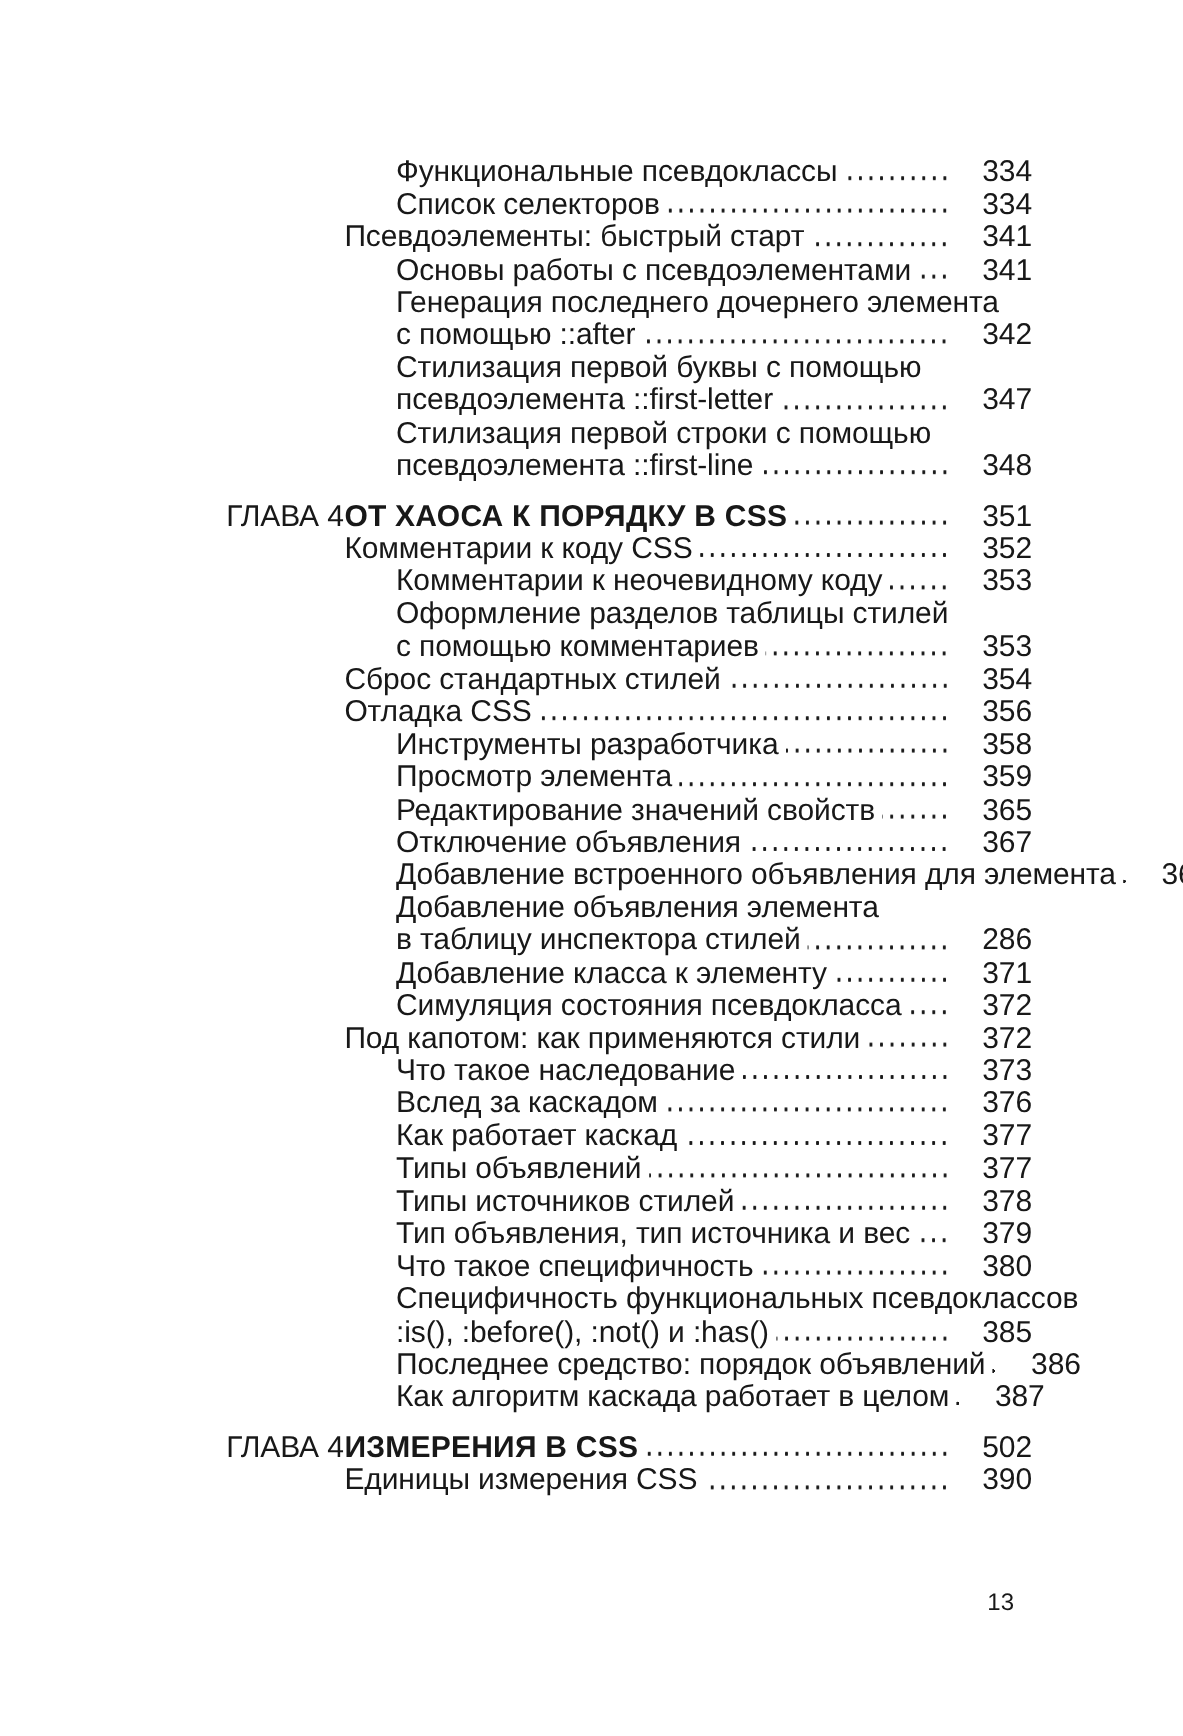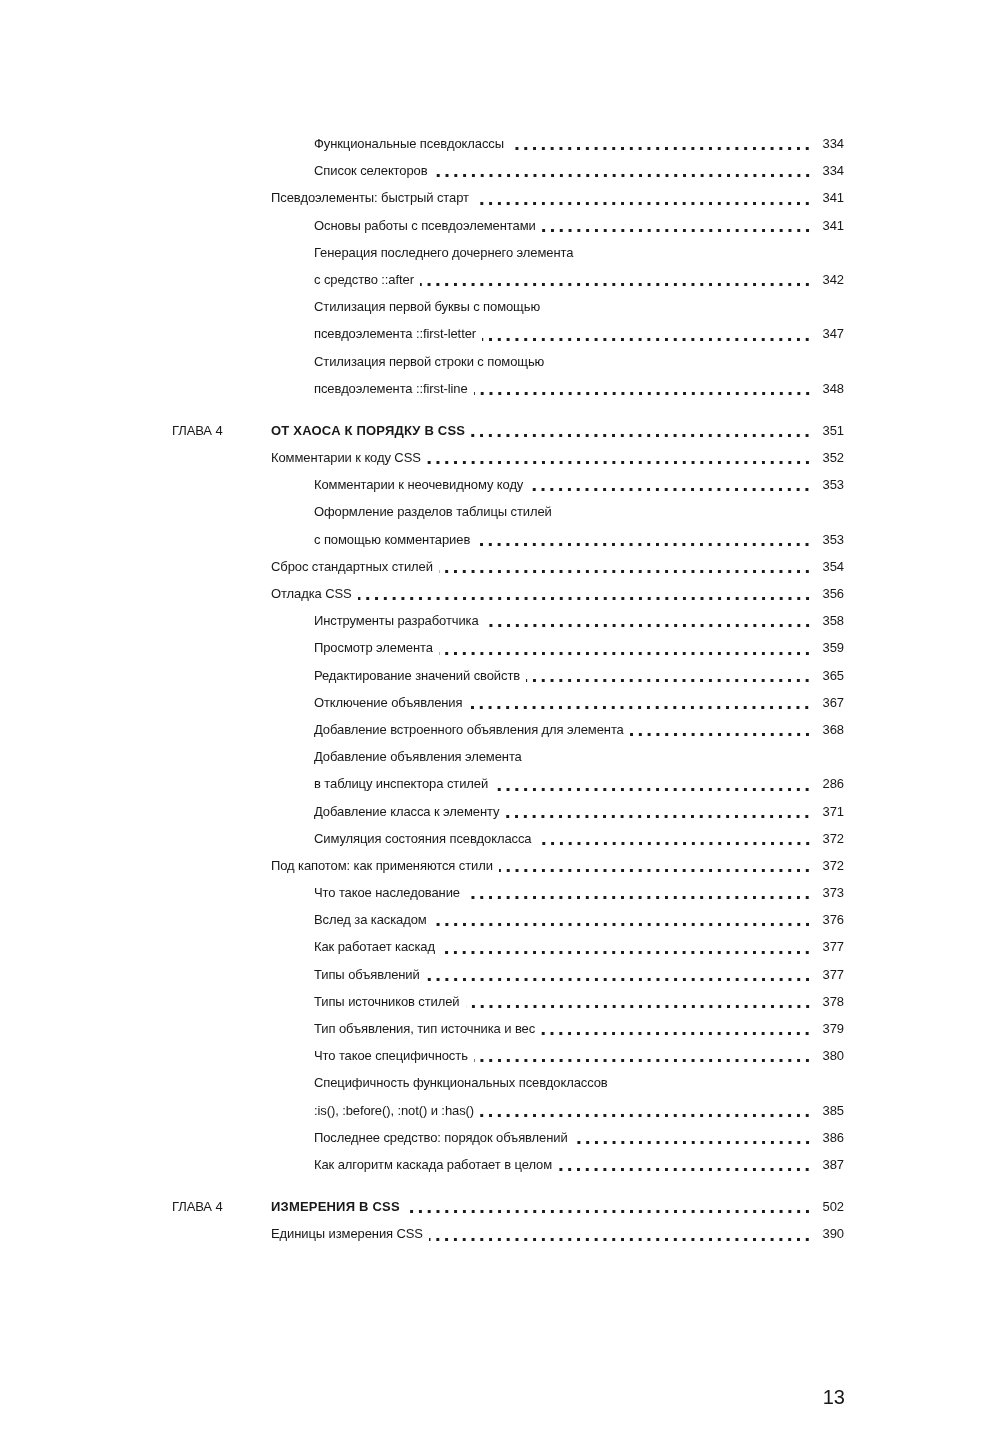--- a/index.html
+++ b/index.html
@@ -12,28 +12,28 @@
     position: relative;
     width: 986px;
     height: 1447px;
     background: #ffffff;
     font-family: "Liberation Sans", sans-serif;
     color: #181818;
     overflow: hidden;
   }
   .toc {
     position: absolute;
-    left: 172px;
+    left: 188px;
     top: 130px;
     width: 672px;
-    font-size: 13px;
+    font-size: 25px;
     letter-spacing: -0.1px;
   }
   .entry { }
-  .entry.chapter { margin-top: 15px; }
+  .entry.chapter { margin-top: 15px; text-align: center; }
   .row {
     display: flex;
     align-items: baseline;
     line-height: 27.2px;
     height: 27.2px;
   }
   .entry.l1 .row { padding-left: 99px; }
   .entry.l2 .row { padding-left: 142px; }
   .ch-label {
     flex: 0 0 99px;
@@ -60,26 +60,26 @@
     right: 3px;
     bottom: 6px;
     height: 5px;
     background-image: radial-gradient(circle, #1a1a1a 1.45px, rgba(0,0,0,0) 1.65px);
     background-size: 8.8px 5px;
     background-repeat: repeat-x;
     background-position: right center;
   }
   .pg {
     flex: 0 0 auto;
-    margin-left: 8px;
+    margin-left: 24px;
     white-space: nowrap;
   }
   .footer-page-number {
     position: absolute;
-    top: 1384px;
+    top: 1323px;
     right: 141px;
     font-size: 20px;
     line-height: 26px;
   }
 </style>
 </head>
 <body>
 
 <div class="page">
   <main class="toc">
@@ -109,21 +109,21 @@
           <span class="txt">Основы работы с псевдоэлементами</span>
           <span class="leader"></span>
           <span class="pg">341</span>
         </div>
       </div>
       <div class="entry l2">
         <div class="row">
           <span class="txt">Генерация последнего дочернего элемента</span>
         </div>
         <div class="row">
-          <span class="txt">с средство ::after</span>
+          <span class="txt">с помощью ::after</span>
           <span class="leader"></span>
           <span class="pg">342</span>
         </div>
       </div>
       <div class="entry l2">
         <div class="row">
           <span class="txt">Стилизация первой буквы с помощью</span>
         </div>
         <div class="row">
           <span class="txt">псевдоэлемента ::first-letter</span>

